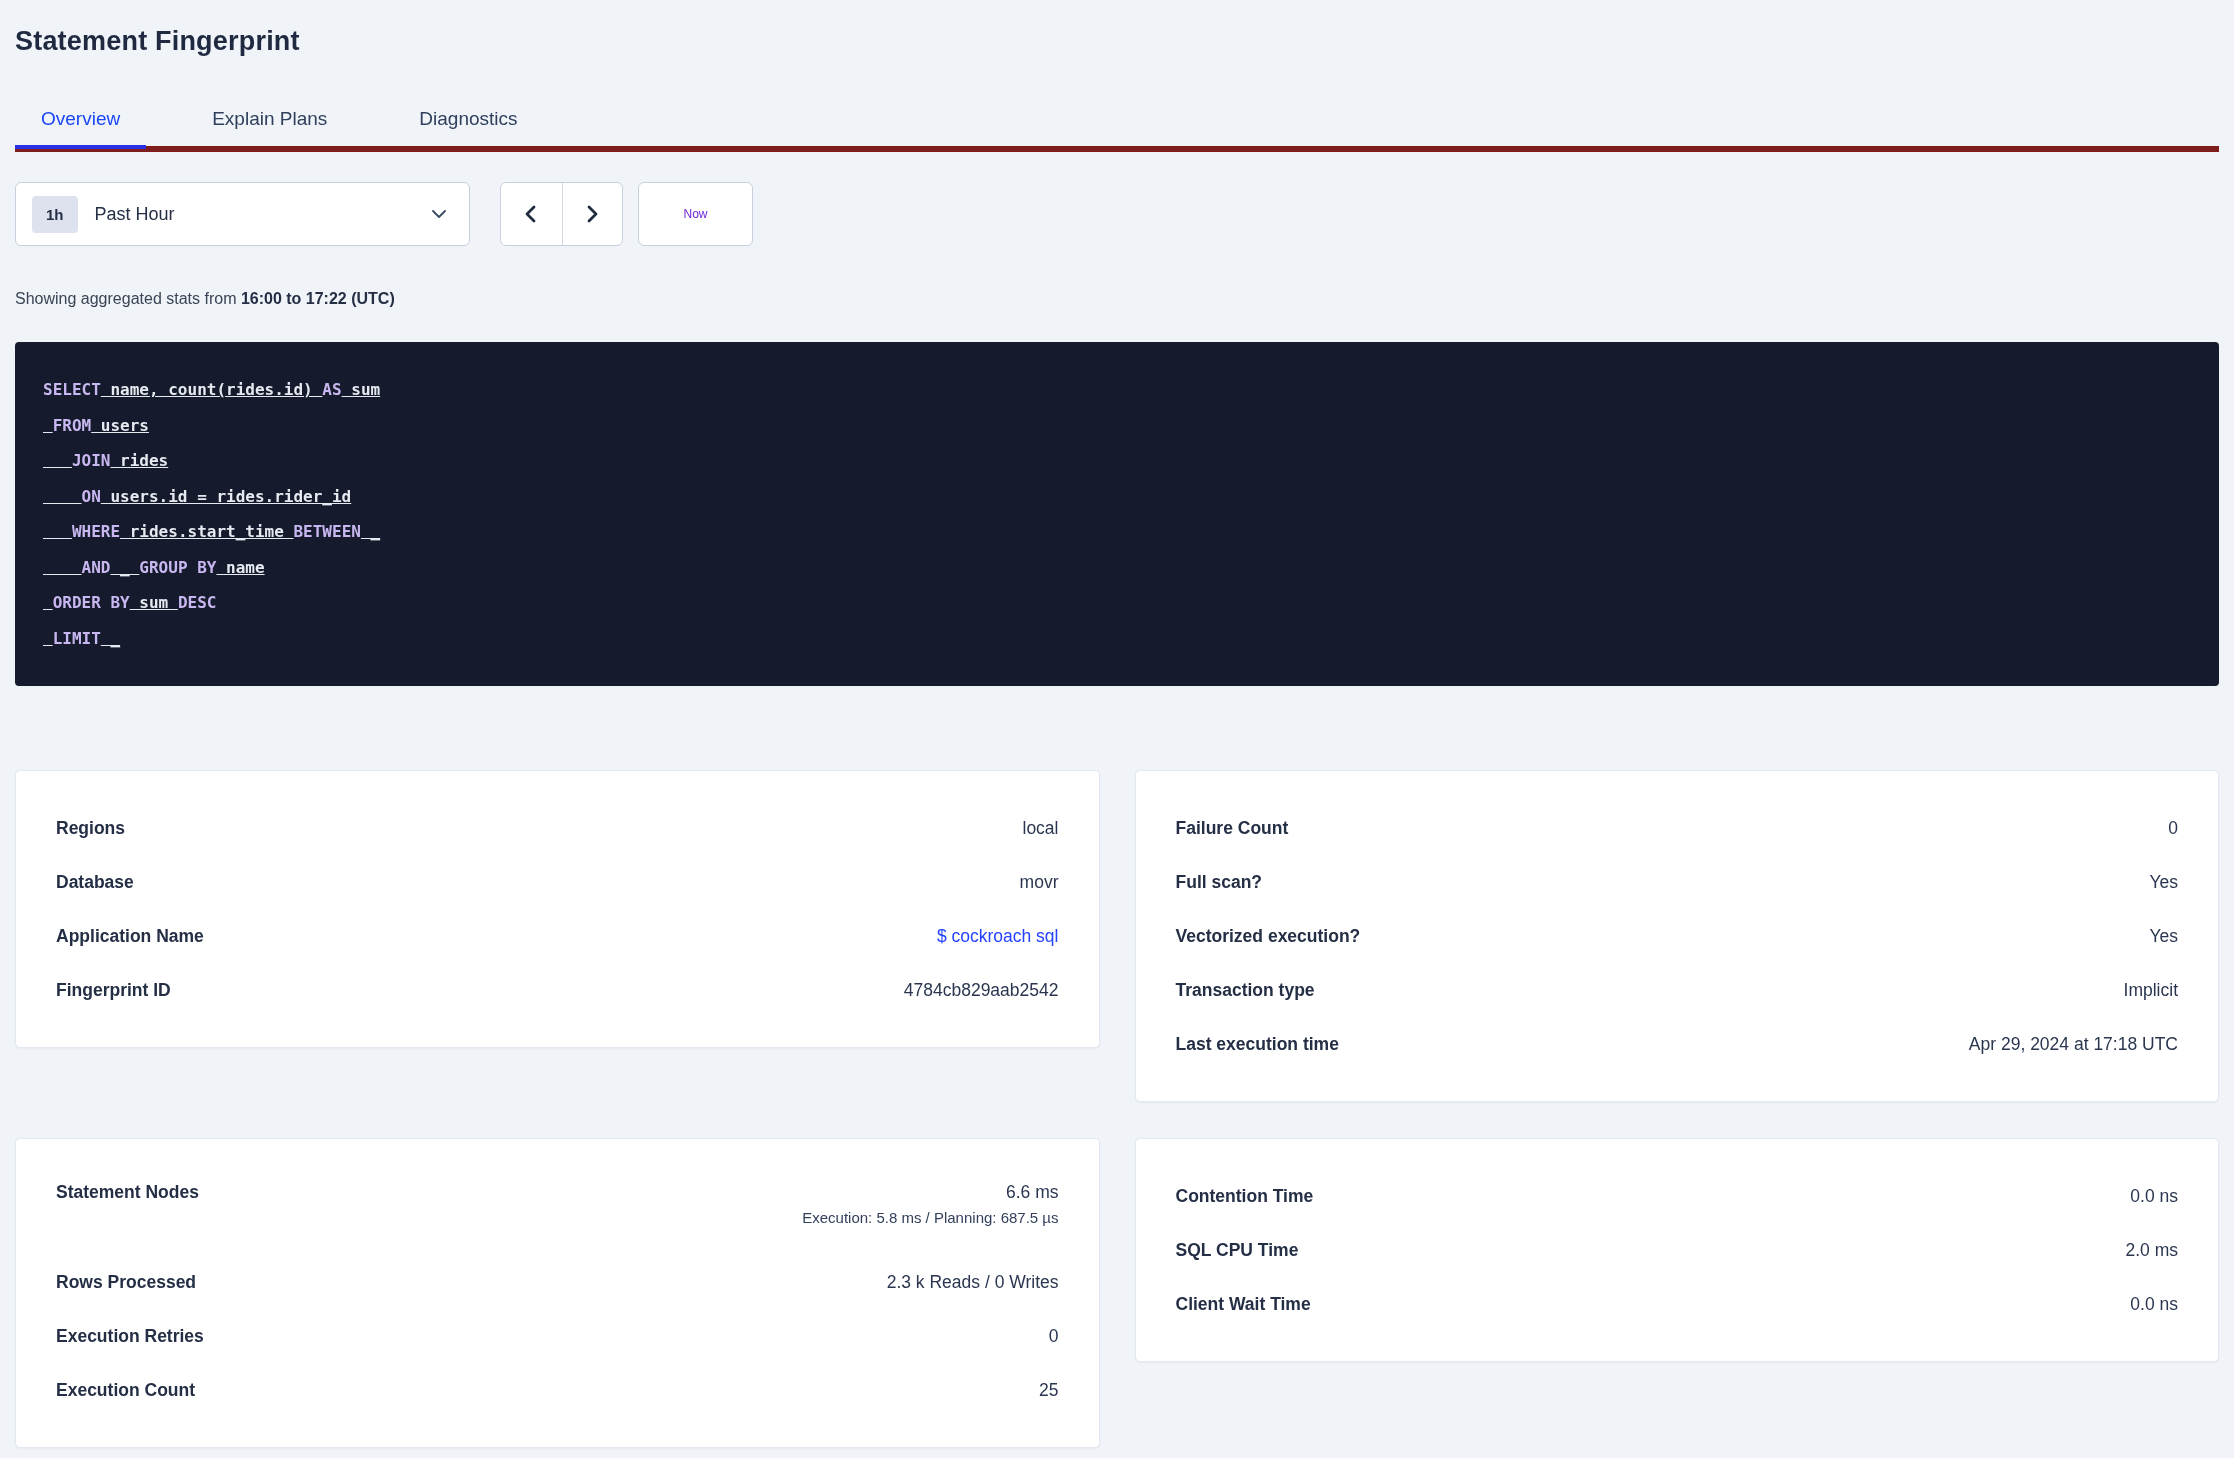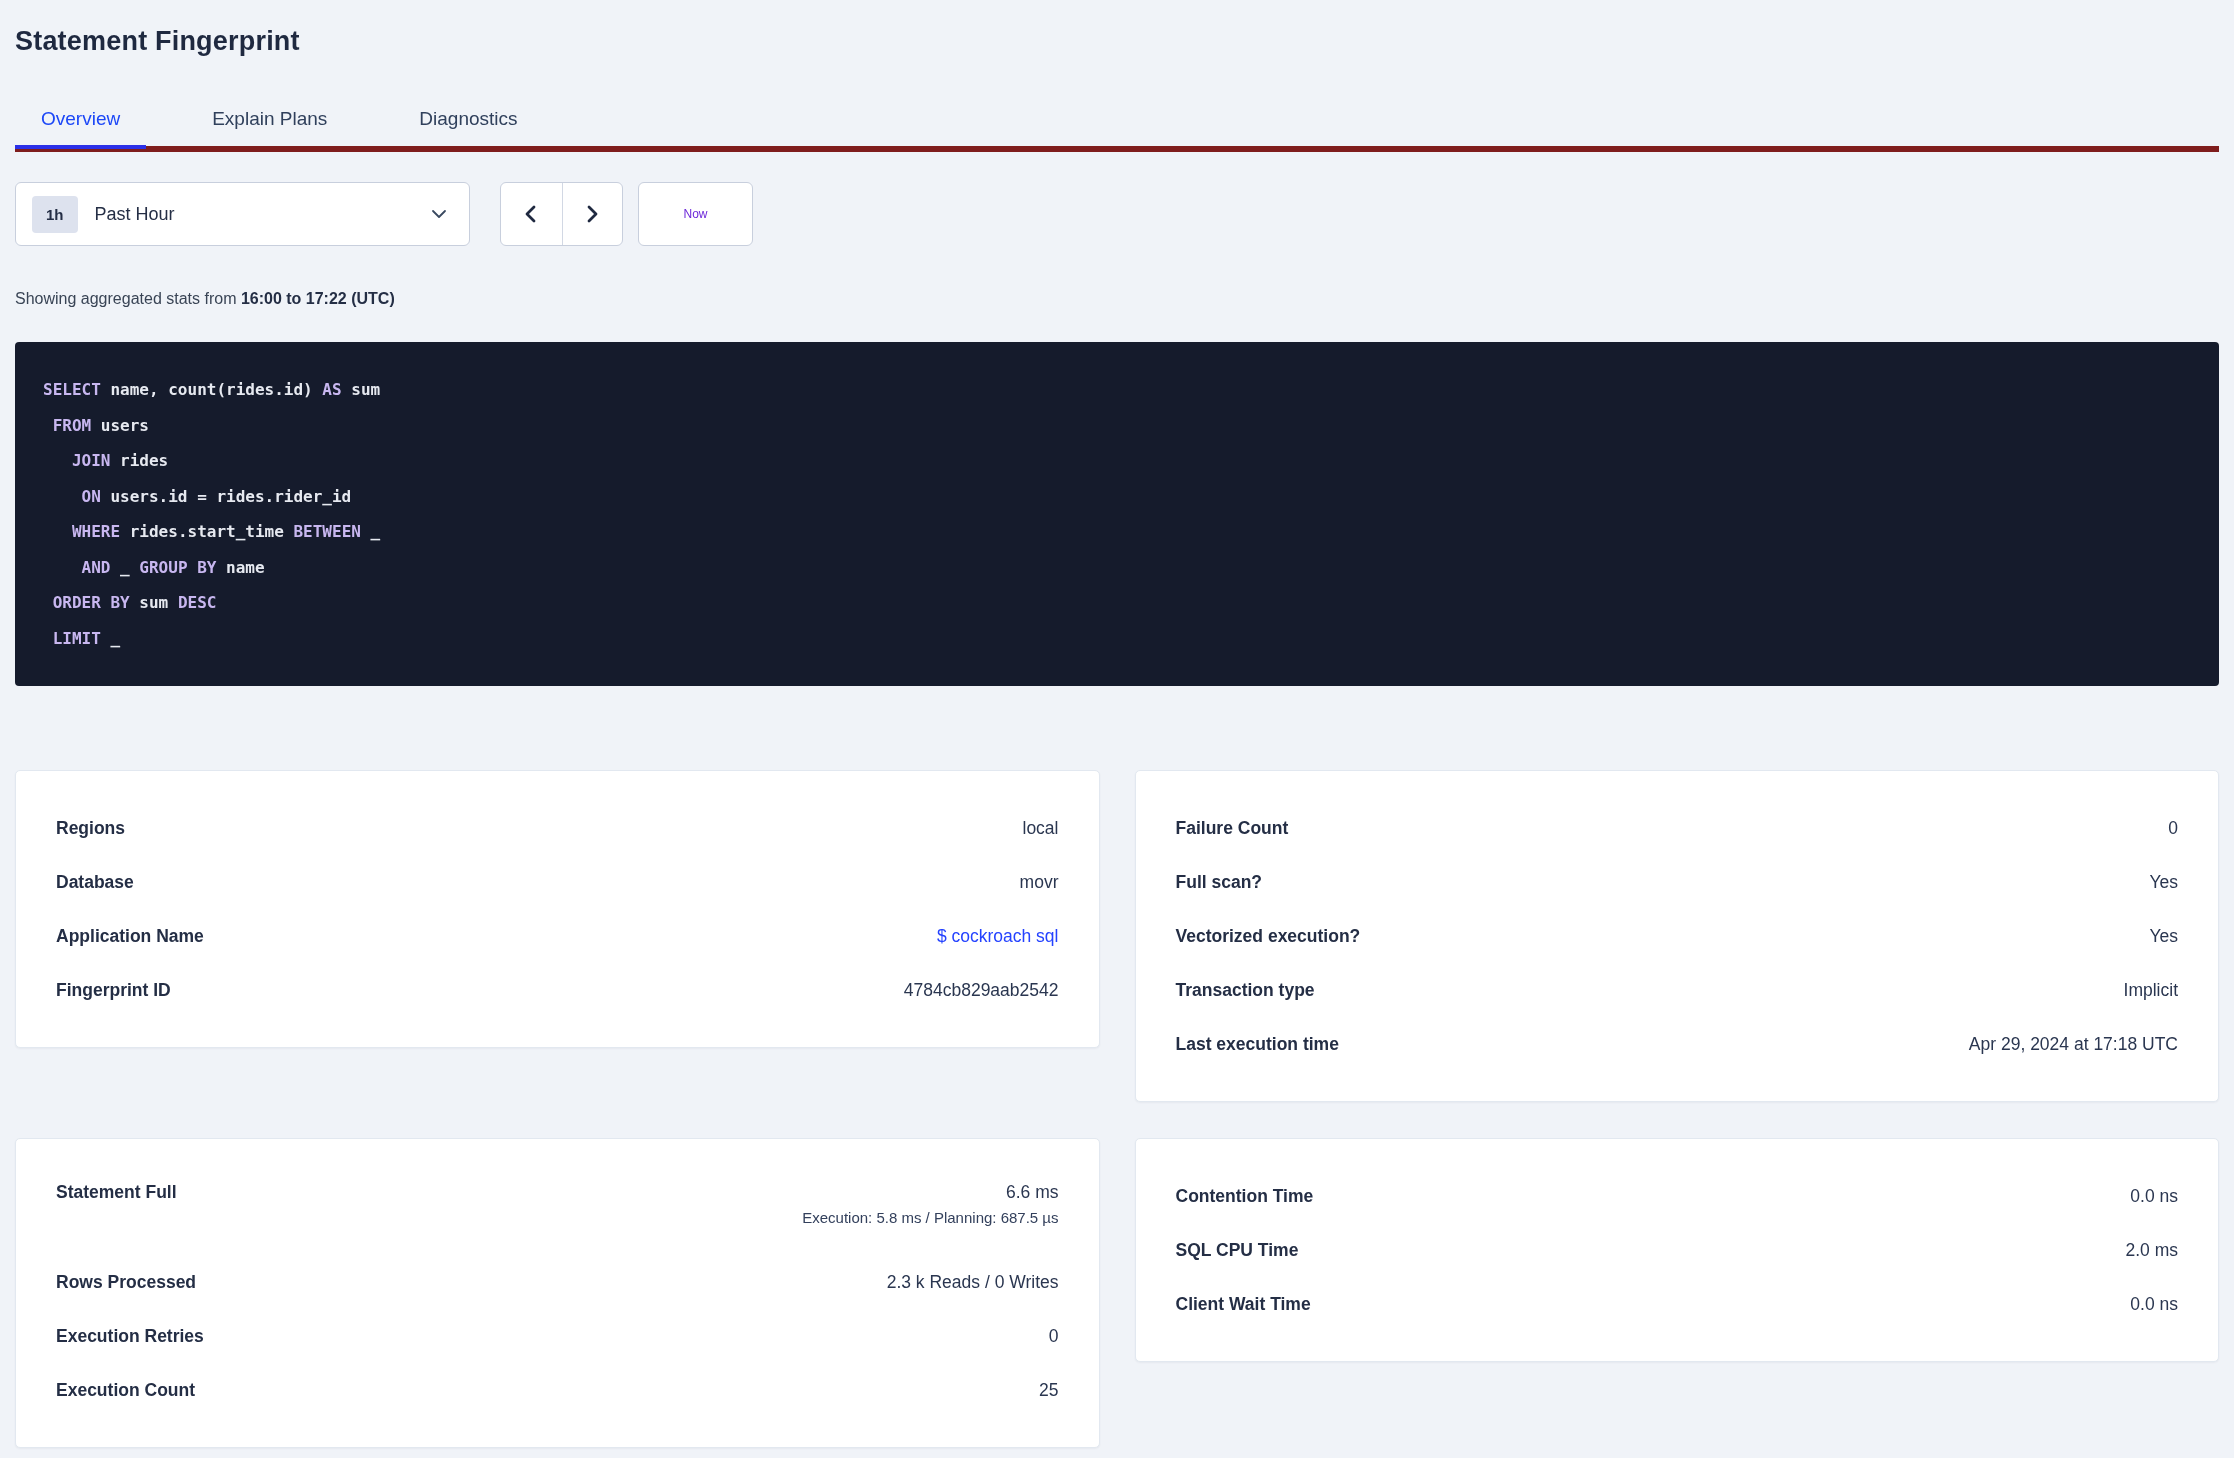--- a/index.html
+++ b/index.html
@@ -69,21 +69,21 @@
   .sql-box {
     margin-top:34px; background:#151b2c; border-radius:4px;
     padding:30px 28px; 
   }
   .sql-line {
     font-family:"DejaVu Sans Mono", monospace;
     font-size:16px; line-height:35.5px; font-weight:700;
     white-space:pre;
   }
   .sql-line .kw { color:#c8b7f0; }
-  .sql-line .id { color:#e6e9f0; }
+  .sql-line .id { color:#e6e9f0;text-decoration:underline; }
 
   
   .cards {
     margin-top:84px;
     display:grid; grid-template-columns:1fr 1fr; gap:36px 35px;
     align-items:start;
   }
   .card {
     background:#fff; border:1px solid #e2e8f0; border-radius:5px;
     padding:30px 40px;
@@ -225,21 +225,21 @@
         <div class="stat-row">
     <span class="stat-label">Last execution time</span>
     <span class="stat-value-wrap">
       <span class="stat-value">Apr 29, 2024 at 17:18 UTC</span>
 
     </span>
   </div>
       </div>
     <div class="card">
         <div class="stat-row has-sub">
-    <span class="stat-label">Statement Full</span>
+    <span class="stat-label">Statement Nodes</span>
     <span class="stat-value-wrap">
       <span class="stat-value">6.6 ms</span>
       <span class="stat-sub">Execution: 5.8 ms / Planning: 687.5 µs</span>
     </span>
   </div>
         <div class="stat-row">
     <span class="stat-label">Rows Processed</span>
     <span class="stat-value-wrap">
       <span class="stat-value">2.3 k Reads / 0 Writes</span>
 

